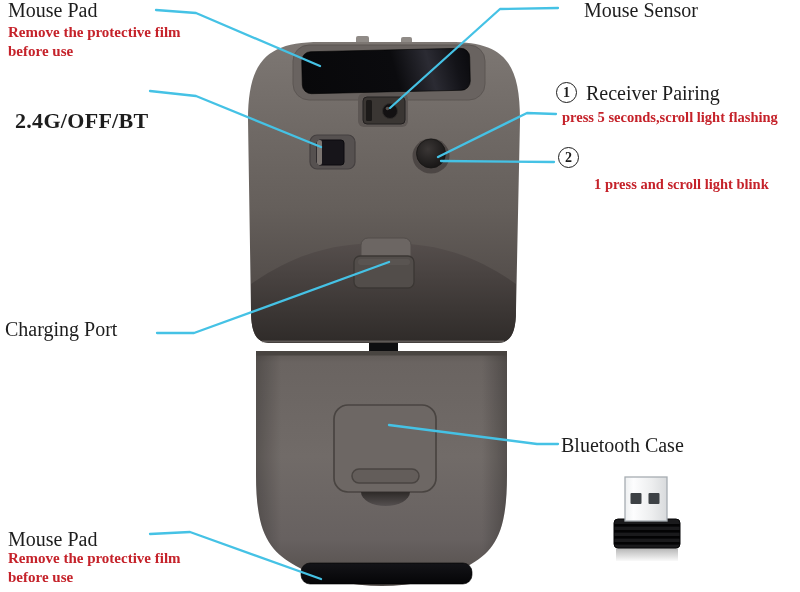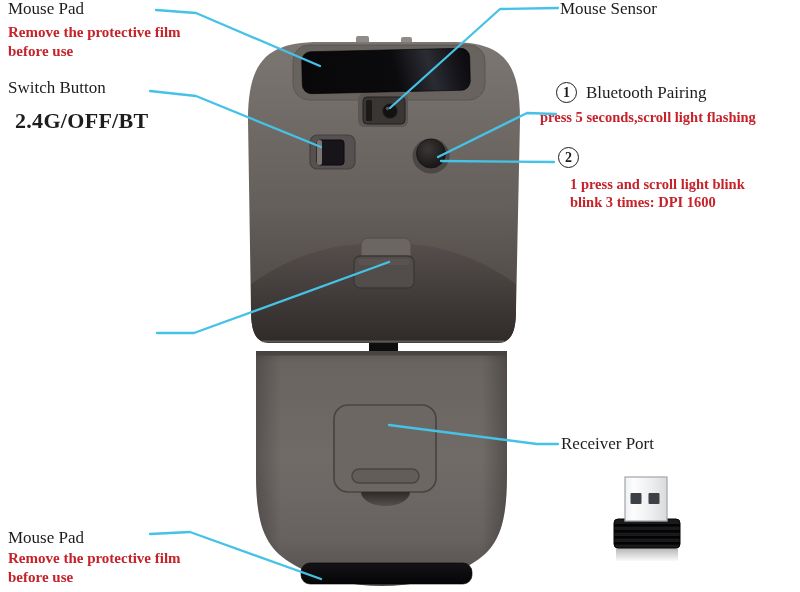--- a/index.html
+++ b/index.html
@@ -1,20 +1,20 @@
 <!DOCTYPE html>
 <html style="--callout: #45c2e5; --annotation-red: #c5222a; --text-black: #1d1d1d; --body-gray: #6e6763; --pad-black: #0a0a0c;"><head>
 <meta charset="utf-8">
 <style>
   html,body{margin:0;padding:0;background:#fff;}
   .canvas{position:relative;width:800px;height:592px;background:#fff;overflow:hidden;
           font-family:"Liberation Serif","DejaVu Serif",serif;}
   .art{position:absolute;left:0;top:0;}
   .lbl{position:absolute;line-height:1;white-space:nowrap;color:var(--text-black,#1d1d1d);}
-  .title{font-size:17px;}
+  .title{font-size:20px;}
   .red{color:var(--annotation-red,#c5222a);font-weight:700;font-size:15px;line-height:19px;}
   .red.small{font-size:14.5px;line-height:17.5px;}
   .modes{font-size:22px;font-weight:700;letter-spacing:.3px;}
   .num-row{display:flex;align-items:center;gap:9px;}
   .circ{width:21px;height:21px;border:1.6px solid var(--text-black,#1d1d1d);border-radius:50%;
         display:flex;align-items:center;justify-content:center;font-size:14px;font-weight:700;
         box-sizing:border-box;}
   .callout{fill:none;stroke:var(--callout,#45c2e5);stroke-width:2.3;stroke-linecap:round;stroke-linejoin:round;}
 </style>
 </head>
@@ -164,41 +164,40 @@
       <polyline class="callout" points="150,534 190,532 321,579"></polyline>
     </g>
   </svg>
 
   <div class="lbl title" style="left:8px;top:0px">Mouse Pad</div>
   <div class="lbl red" style="left:8px;top:23px">
     <div>Remove the protective film</div>
     <div>before use</div>
   </div>
 
-  <div class="lbl title" style="left:8px;top:79px">Switch Button</div>
   <div class="lbl modes" style="left:15px;top:110px">2.4G/OFF/BT</div>
 
-  <div class="lbl title" style="left:560px;top:0px">Mouse Sensor</div>
+  <div class="lbl title" style="left:584px;top:0px">Mouse Sensor</div>
 
   <div class="lbl num-row" style="left:556px;top:82px">
     <span class="circ">1</span>
-    <span class="title">Bluetooth Pairing</span>
-  </div>
-  <div class="lbl red small" style="left:540px;top:109px">press 5 seconds,scroll light flashing</div>
+    <span class="title">Receiver Pairing</span>
+  </div>
+  <div class="lbl red small" style="left:562px;top:109px">press 5 seconds,scroll light flashing</div>
 
   <div class="lbl num-row" style="left:558px;top:147px">
     <span class="circ">2</span>
   </div>
-  <div class="lbl red small" style="left:570px;top:176px">
+  <div class="lbl red small" style="left:594px;top:176px">
     <div>1 press and scroll light blink</div>
-    <div>blink 3 times: DPI 1600</div>
-  </div>
-
-
-  <div class="lbl title" style="left:561px;top:435px">Receiver Port</div>
+  </div>
+
+  <div class="lbl title" style="left:5px;top:319px">Charging Port</div>
+
+  <div class="lbl title" style="left:561px;top:435px">Bluetooth Case</div>
 
   <div class="lbl title" style="left:8px;top:529px">Mouse Pad</div>
   <div class="lbl red" style="left:8px;top:549px">
     <div>Remove the protective film</div>
     <div>before use</div>
   </div>
 
 </div>
 
 </body></html>

